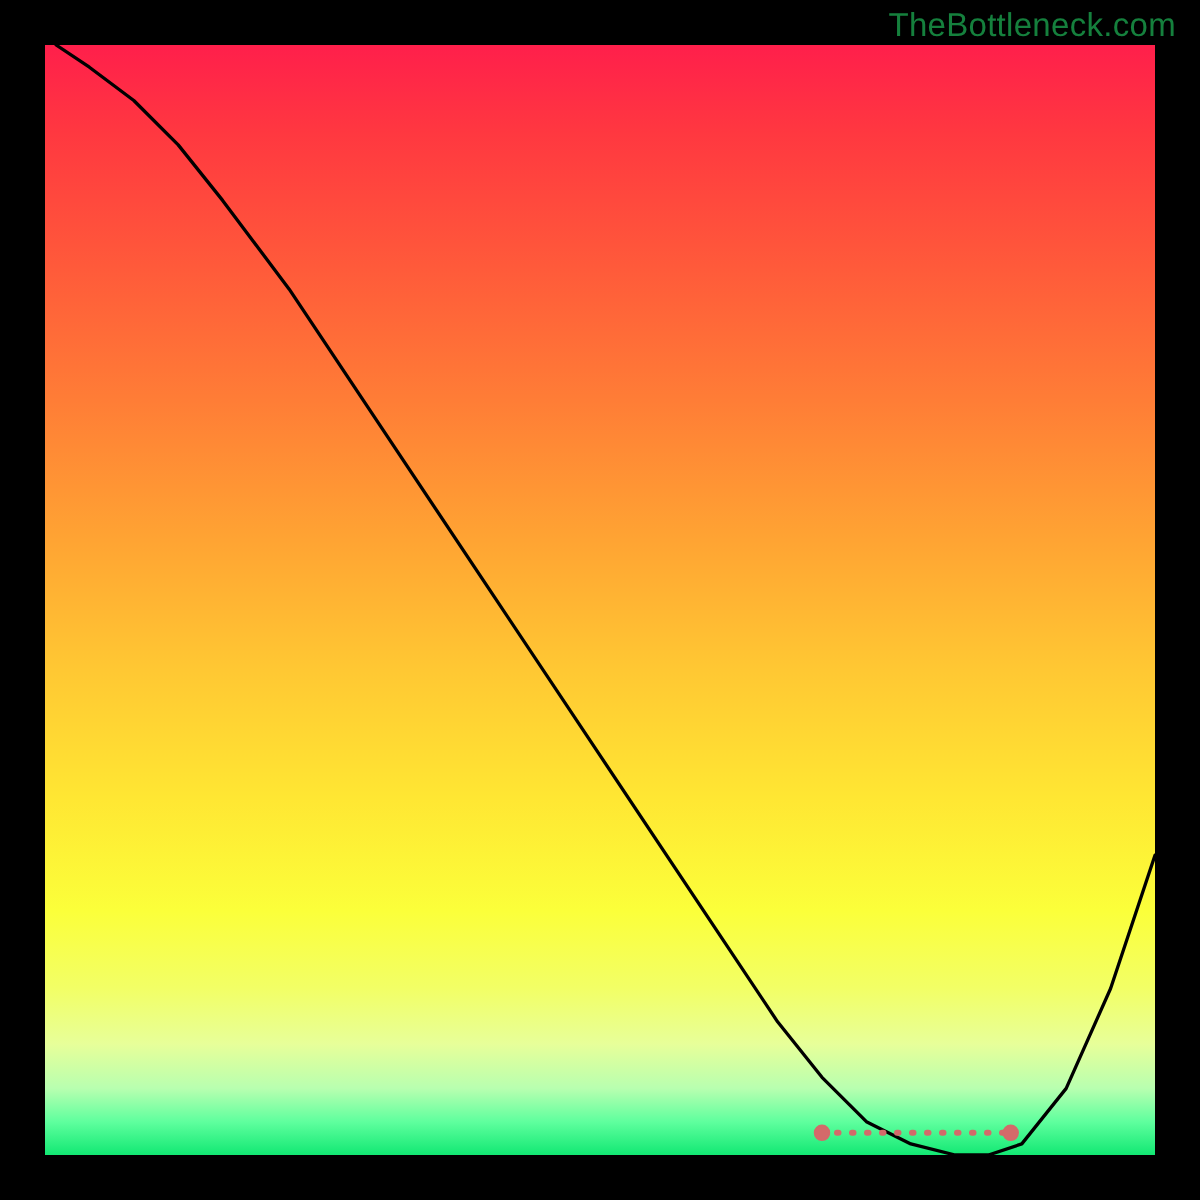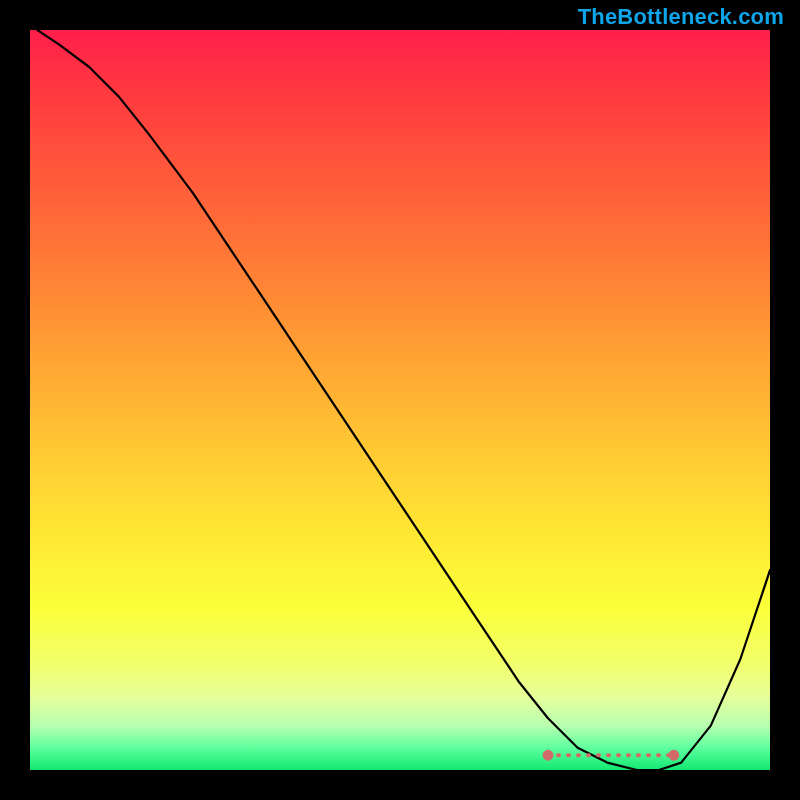--- a/index.html
+++ b/index.html
@@ -1,17 +1,17 @@
 <!DOCTYPE html>
 <html><head>
 <meta charset="utf-8">
 <style>
   html,body{margin:0;padding:0;width:800px;height:800px;background:#000;overflow:hidden;font-family:Arial,Helvetica,sans-serif}
   .stage{position:relative;width:800px;height:800px}
-  .watermark{position:absolute;top:4px;right:16px;color:#0ea5e9;font-size:22px;font-weight:700;letter-spacing:.2px}
+  .watermark{position:absolute;top:4px;right:16px;color:#15803d;font-size:22px;font-weight:400;letter-spacing:.2px}
   .plot{position:absolute;left:30px;top:30px;width:740px;height:740px}
   .gradient{position:absolute;inset:0;background:linear-gradient(to bottom,
       #ff1f4b 0%,
       #ff3840 8%,
       #ff5a3a 20%,
       #ff7d36 32%,
       #ffa233 44%,
       #ffc733 56%,
       #ffe733 68%,
       #fbff3a 78%,

